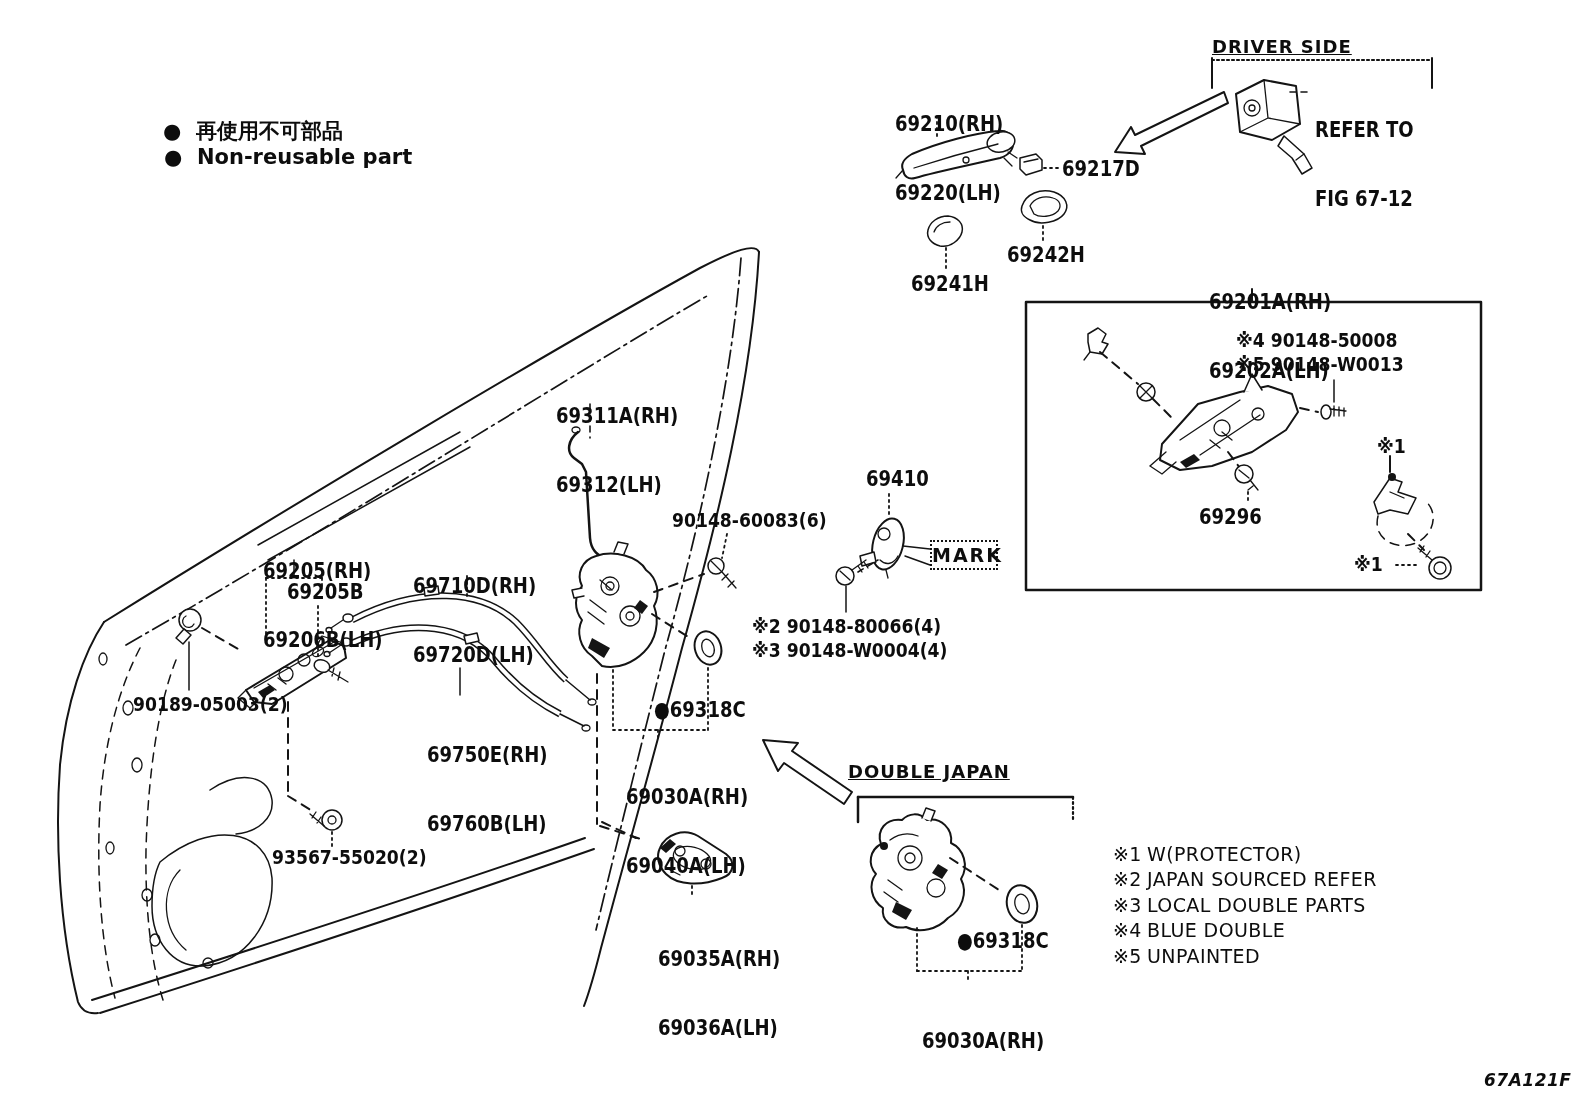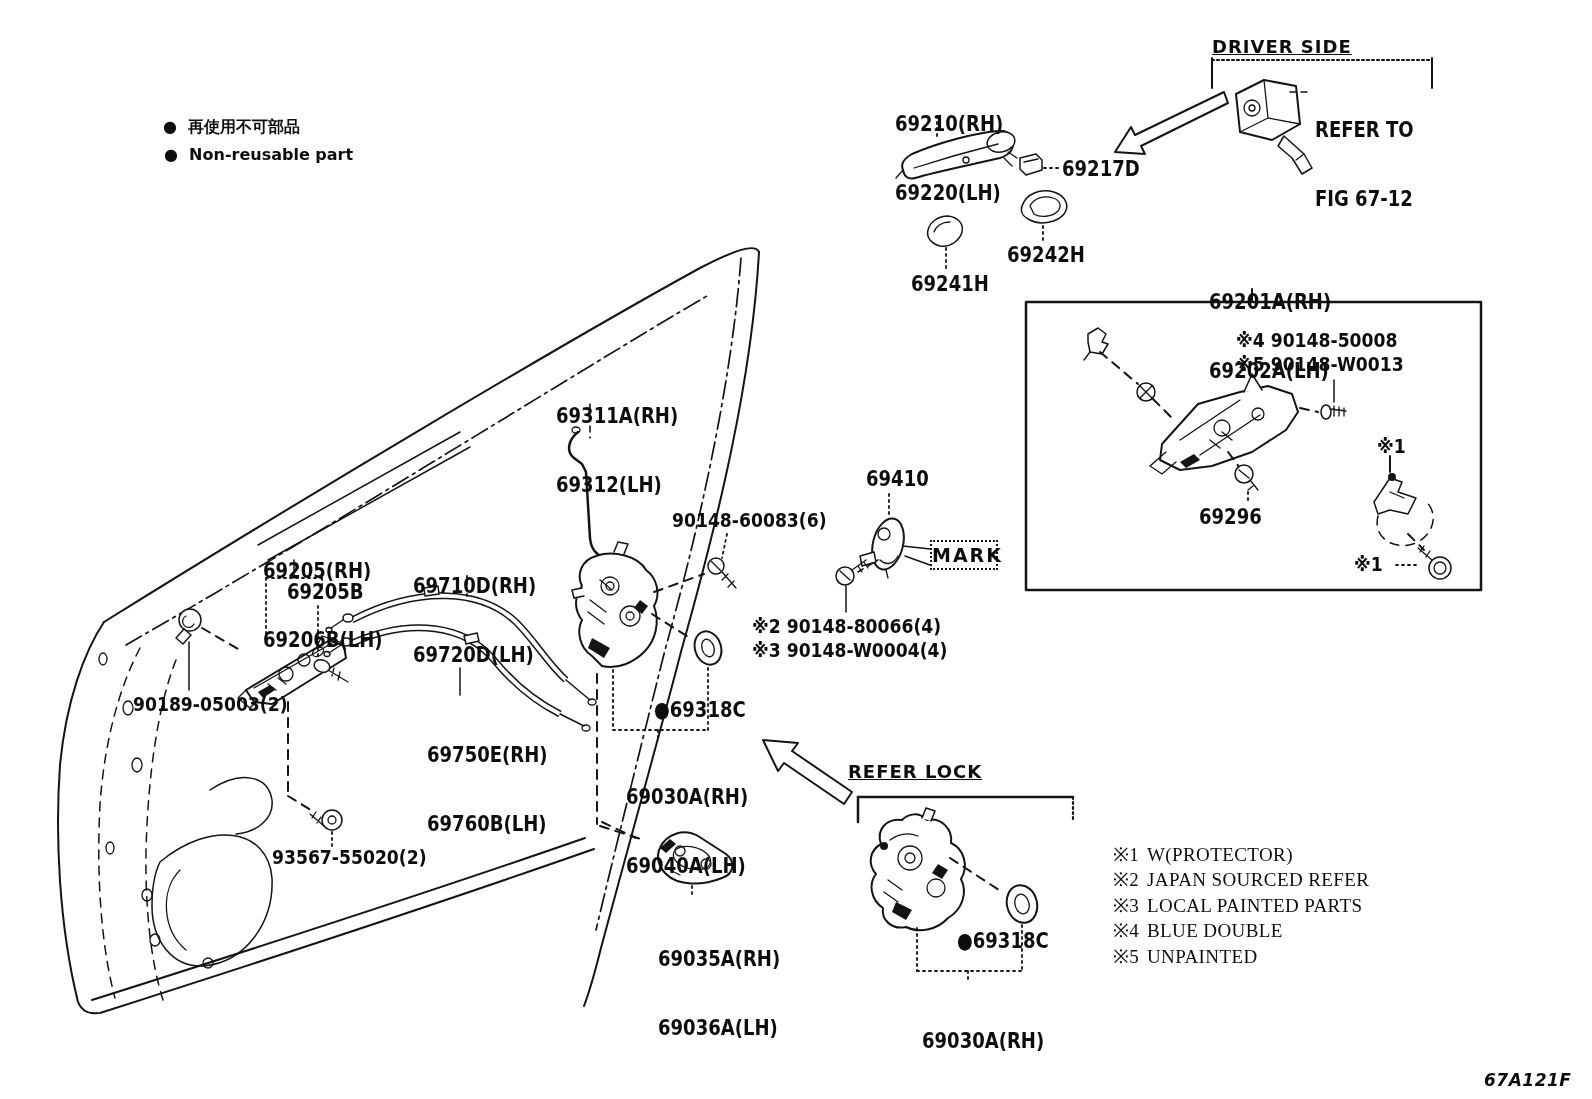--- a/index.html
+++ b/index.html
@@ -6,26 +6,26 @@
   body{position:relative;width:1592px;height:1099px;overflow:hidden;
        font-family:"DejaVu Sans",sans-serif;color:#0d0d0d;}
   #art{position:absolute;left:0;top:0;z-index:1;}
   .lbl{position:absolute;z-index:2;}
   .pn{font-weight:bold;font-size:22px;line-height:23px;white-space:pre;
       transform:scaleX(0.82);transform-origin:0 0;}
   .pn span{display:block;}
   .pn-s{font-weight:bold;font-size:20px;line-height:24px;white-space:pre;
       transform:scaleX(0.86);transform-origin:0 0;}
   .cap{font-size:18px;font-weight:600;letter-spacing:1px;white-space:pre;text-decoration:underline;}
-  .legend{font-size:16px;font-weight:600;white-space:pre;}
+  .legend{font-size:21px;font-weight:600;white-space:pre;}
   .mark-box{position:absolute;z-index:2;border:2px dotted #141414;width:64px;height:26px;
       text-align:right;font-weight:bold;font-size:19px;line-height:26px;letter-spacing:2px;
       background:#fff;}
   .notes{position:absolute;z-index:2;font-size:19px;line-height:25.4px;letter-spacing:0.4px;}
-  .note-row{white-space:pre;font-family:Liberation Serif, serif;}
+  .note-row{white-space:pre;}
   .note-row .ref{display:inline-block;min-width:34px;}
   .code{font-weight:bold;font-size:17px;letter-spacing:0.5px;font-style:italic;}
   
   .s  {stroke:#141414;fill:none;stroke-width:2;stroke-linecap:round;stroke-linejoin:round;}
   .sf {stroke:#141414;fill:#fff;stroke-width:2;stroke-linecap:round;stroke-linejoin:round;}
   .t  {stroke:#141414;fill:none;stroke-width:1.3;stroke-linecap:round;}
   .b  {fill:#141414;stroke:none;}
   .dash  {stroke-dasharray:9,7;}
   .dash-s{stroke-dasharray:6,5;stroke-width:1.6;}
   .dot   {stroke-dasharray:2,4;stroke-width:1.8;}
@@ -337,28 +337,28 @@
 <div class="lbl pn" style="left:654px;top:698px">●69318C</div>
 <div class="lbl pn" style="left:626px;top:739px">
   <span>69030A(RH)</span>
   <span>69040A(LH)</span>
 </div>
 <div class="lbl pn" style="left:658px;top:901px">
   <span>69035A(RH)</span>
   <span>69036A(LH)</span>
 </div>
 
-<div class="lbl cap" style="left:848px;top:761px">REFER LOCK</div>
+<div class="lbl cap" style="left:848px;top:761px">DOUBLE JAPAN</div>
 <div class="lbl pn" style="left:957px;top:929px">●69318C</div>
 <div class="lbl pn" style="left:922px;top:983px">
   <span>69030A(RH)</span>
   <span>69040A(LH)</span>
 </div>
 
 <div class="notes" style="left:1113px;top:842px">
   <div class="note-row"><span class="ref">※1</span><span>W(PROTECTOR)</span></div>
   <div class="note-row"><span class="ref">※2</span><span>JAPAN SOURCED REFER</span></div>
-  <div class="note-row"><span class="ref">※3</span><span>LOCAL PAINTED PARTS</span></div>
+  <div class="note-row"><span class="ref">※3</span><span>LOCAL DOUBLE PARTS</span></div>
   <div class="note-row"><span class="ref">※4</span><span>BLUE DOUBLE</span></div>
   <div class="note-row"><span class="ref">※5</span><span>UNPAINTED</span></div>
 </div>
 
 <div class="lbl code" style="left:1484px;top:1070px">67A121F</div>
 
 </body></html>

